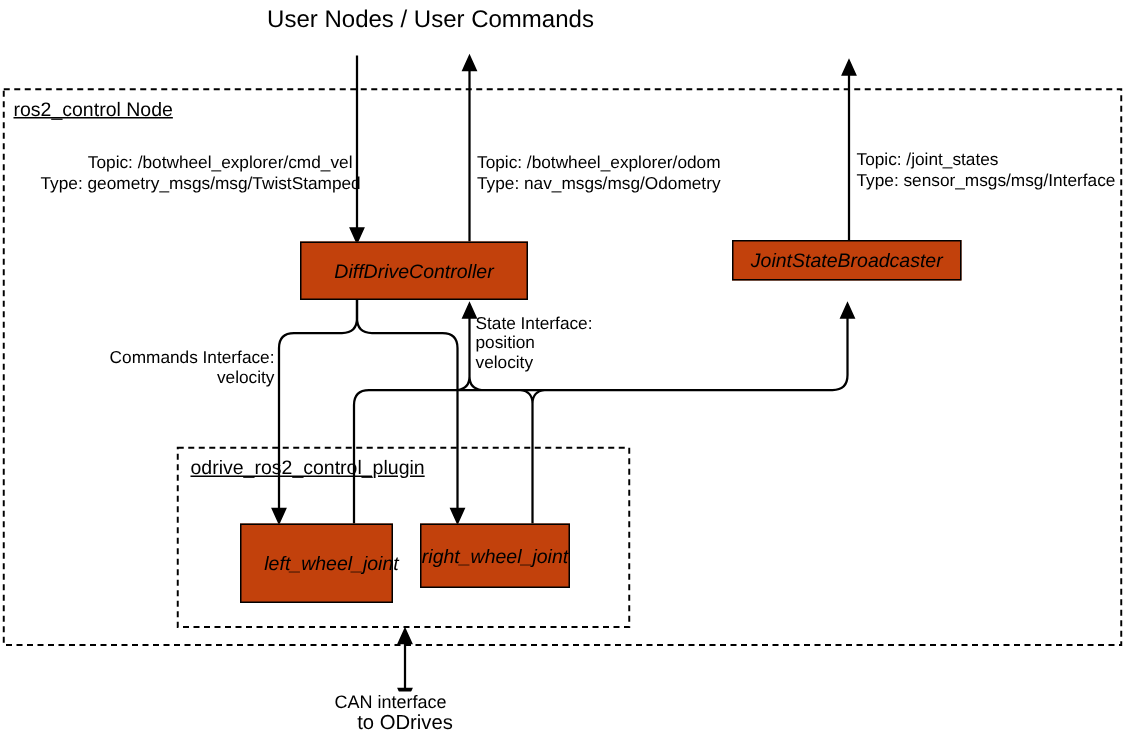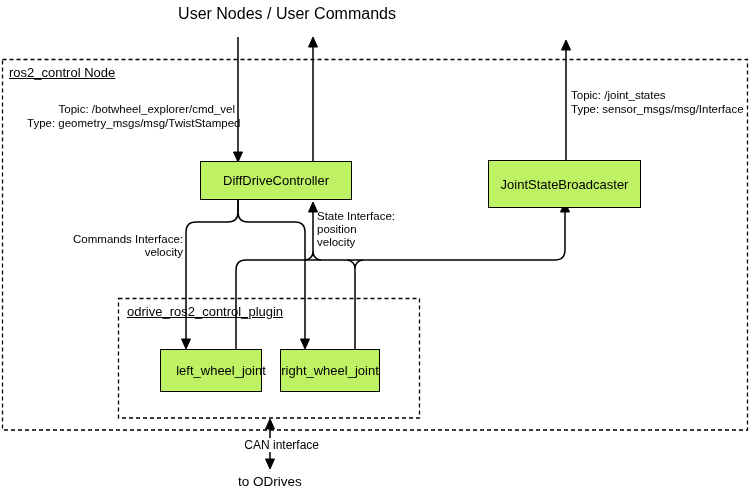--- a/index.html
+++ b/index.html
@@ -3,27 +3,27 @@
 <meta charset="utf-8">
 <style>
   html,body{margin:0;padding:0;}
   body{font-family:"Liberation Sans", sans-serif; background:#fff;}
   #canvas{position:relative; width:751px; height:500px; background:#fff; overflow:hidden; color:#000;}
   #wires{position:absolute; left:0; top:0; z-index:2;}
   #wires path{stroke:#000; stroke-width:1.5; fill:none;}
   #wires path.head{fill:#000; stroke:#000; stroke-width:1;}
   #wires rect.dashed{fill:none; stroke:#000; stroke-width:1.3; stroke-dasharray:4 3;}
   .lbl{position:absolute; z-index:3; white-space:nowrap;}
-  .node{position:absolute; z-index:3; box-sizing:border-box; border:1.5px solid #000; background:#bef264;
-        display:flex; align-items:center; justify-content:center; font-size:13px; }
+  .node{position:absolute; z-index:3; box-sizing:border-box; border:1.5px solid #000; background:#c2410c;
+        display:flex; align-items:center; justify-content:center; font-size:13px; font-style:italic;}
   .title{font-size:16px; text-align:center;}
   .small{font-size:11.5px; line-height:14px;}
   .iface{font-size:11.5px; line-height:13px;}
   .boxtag{font-size:13px;text-decoration:underline;}
-  .can{font-size:12px; text-align:right;}
+  .can{font-size:12px; text-align:left;margin-top:23px;}
   .can span{background:#fff; padding:0 2px;}
   .odrives{font-size:13.5px; text-align:center;}
   .ra{text-align:right;}
 </style>
 </head>
 <body>
 
 <div id="canvas">
 
   <svg id="wires" width="751" height="500" viewBox="0 0 751 500">
@@ -78,32 +78,36 @@
 
   <div class="lbl title" style="left:137px; top:5px; width:300px;">User Nodes / User Commands</div>
 
   <div class="lbl boxtag" style="left:9px; top:65px;">ros2_control Node</div>
   <div class="lbl boxtag" style="left:127px; top:304px;">odrive_ros2_control_plugin</div>
 
   <div class="lbl small ra" style="left:27px; top:102px; width:208px;">
     <div>Topic: /botwheel_explorer/cmd_vel</div>
     <div>Type: geometry_msgs/msg/TwistStamped</div>
   </div>
-  <div class="lbl small" style="left:571px; top:88px;">
+  <div class="lbl small" style="left:318px; top:102px;">
+    <div>Topic: /botwheel_explorer/odom</div>
+    <div>Type: nav_msgs/msg/Odometry</div>
+  </div>
+  <div class="lbl small" style="left:571px; top:100px;">
     <div>Topic: /joint_states</div>
     <div>Type: sensor_msgs/msg/Interface</div>
   </div>
 
   <div class="node" style="left:200px; top:161px; width:152px; height:39px;">
     <span>DiffDriveController</span>
   </div>
-  <div class="node" style="left:488px; top:160px; width:153px; height:48px;">
+  <div class="node" style="left:488px; top:160px; width:153px; height:27px;">
     <span>JointStateBroadcaster</span>
   </div>
-  <div class="node" style="left:160px; top:349px; width:102px; height:43px;padding-left:20px;">
+  <div class="node" style="left:160px; top:349px; width:102px; height:53px;padding-left:20px;">
     <span>left_wheel_joint</span>
   </div>
   <div class="node" style="left:280px; top:349px; width:100px; height:43px;">
     <span>right_wheel_joint</span>
   </div>
 
   <div class="lbl iface ra" style="left:33px; top:233px; width:150px;">
     <div>Commands Interface:</div>
     <div>velocity</div>
   </div>

